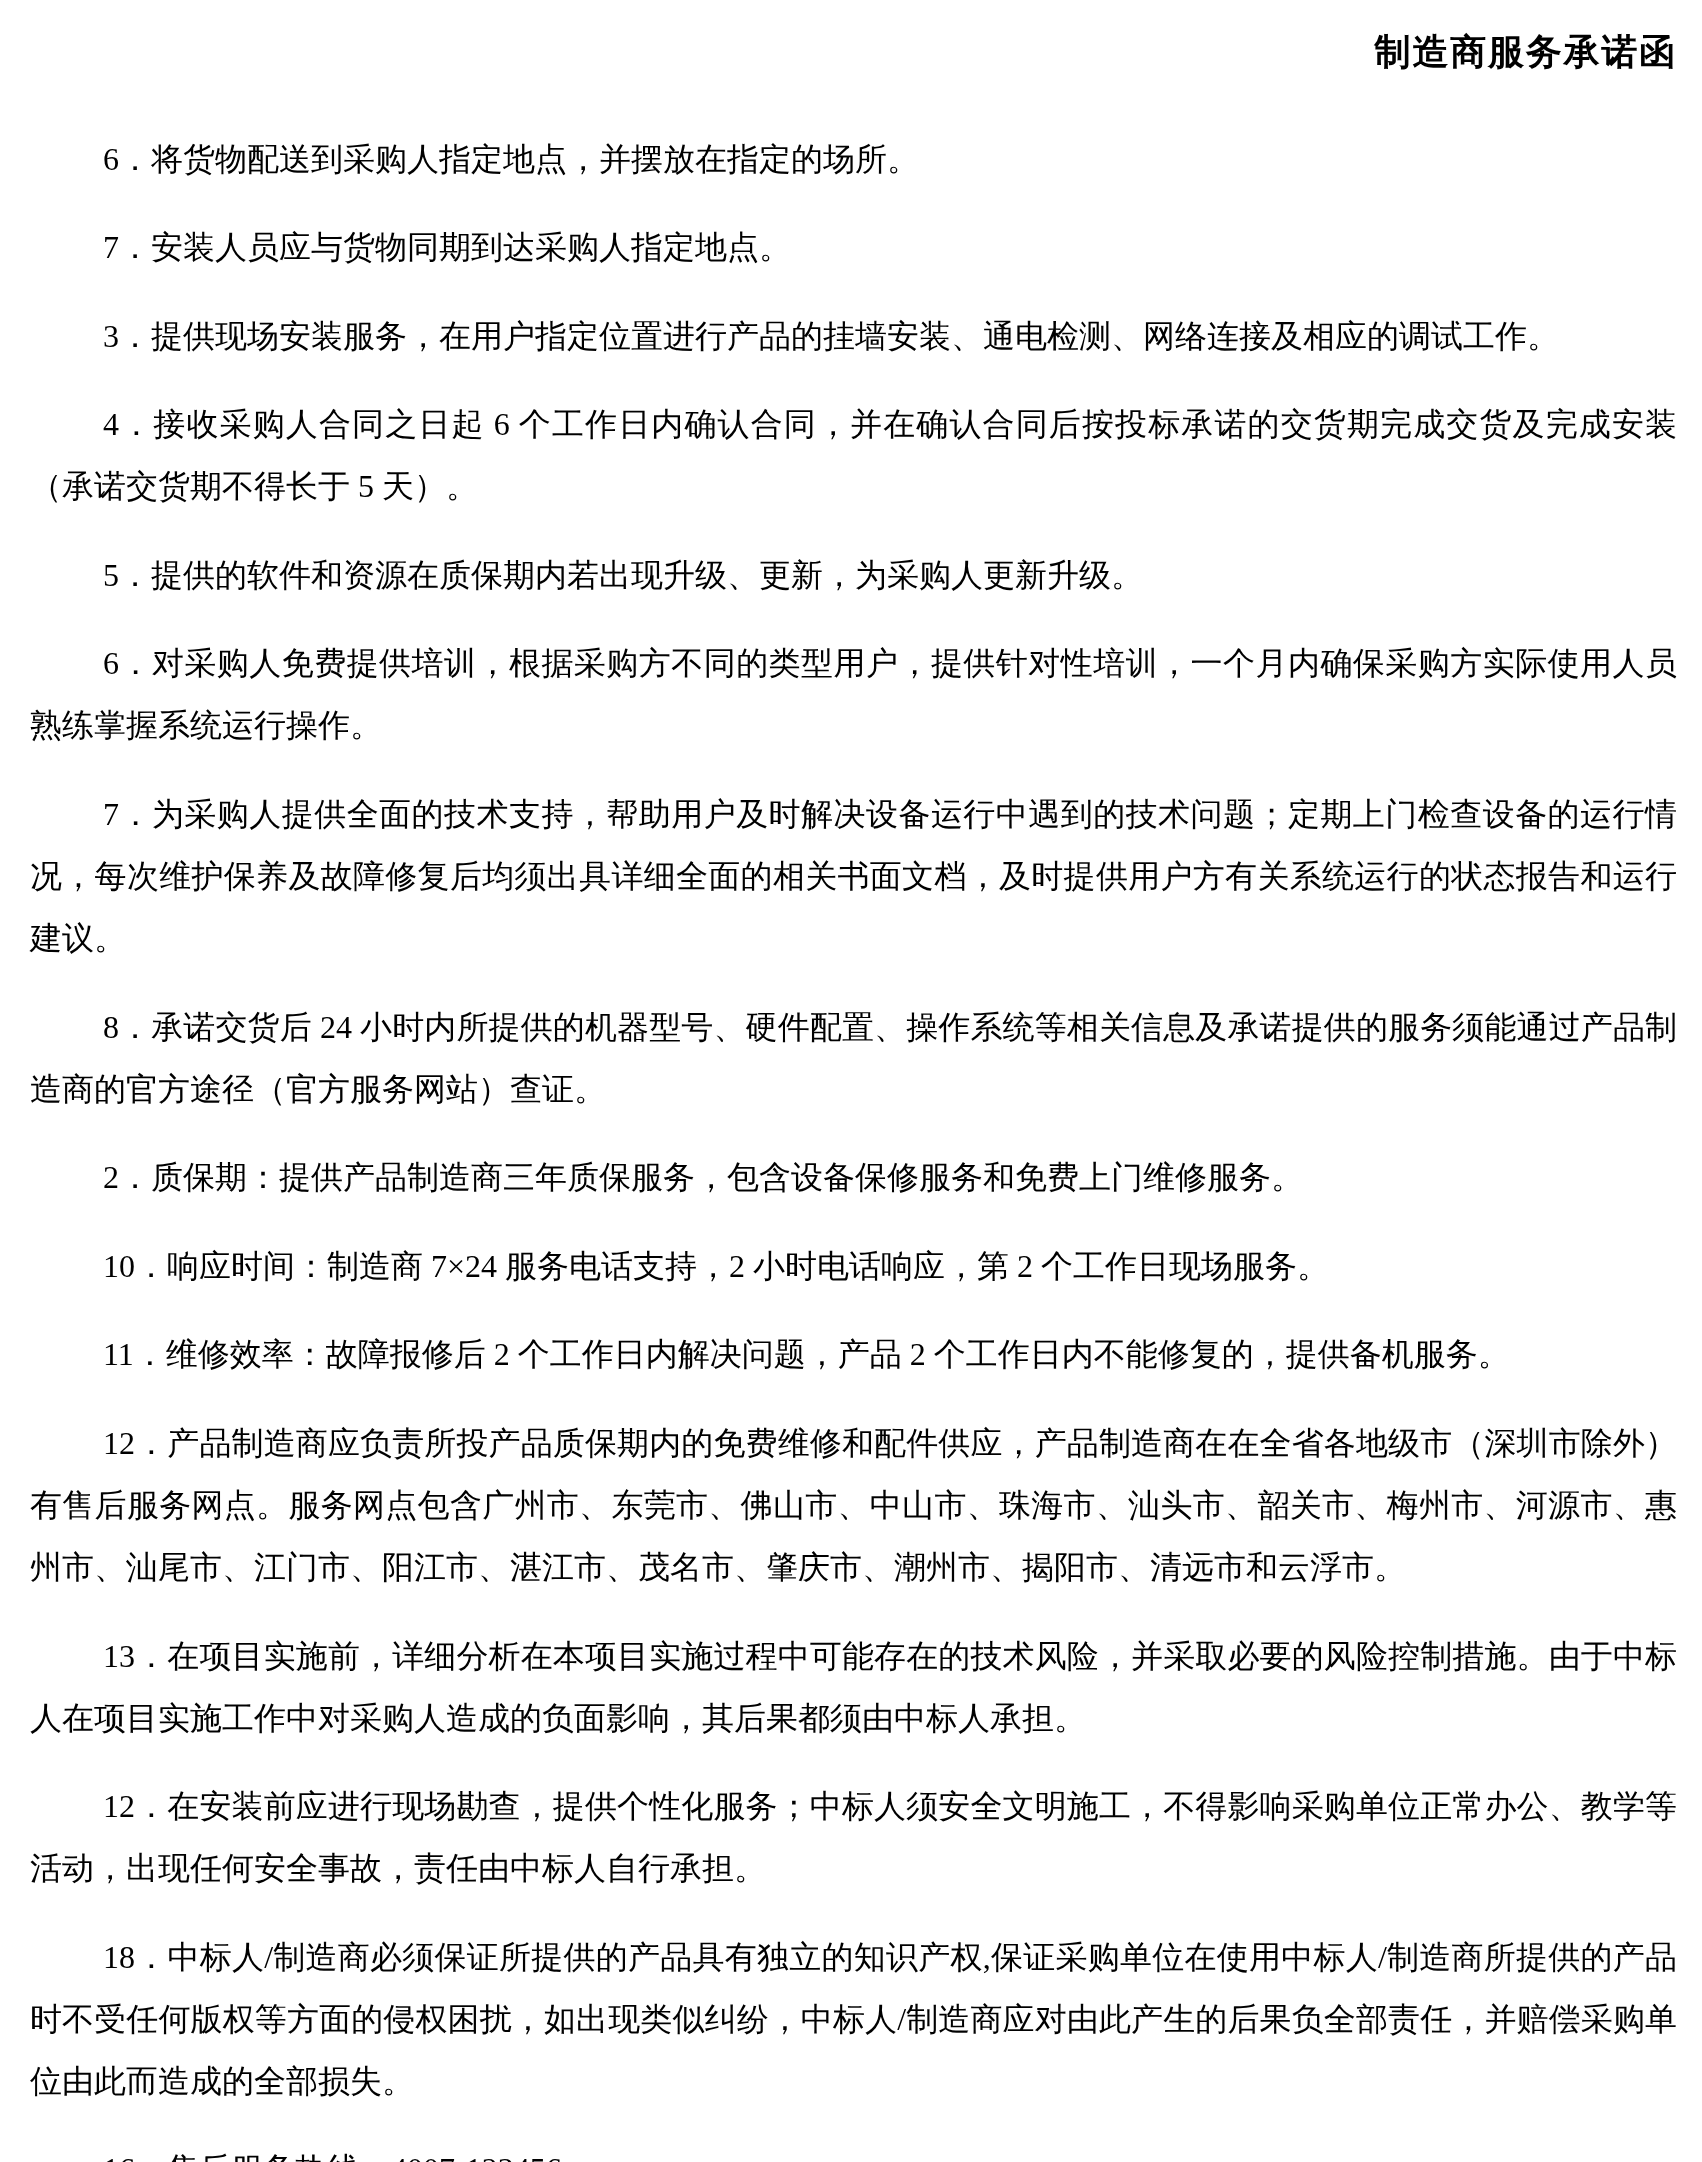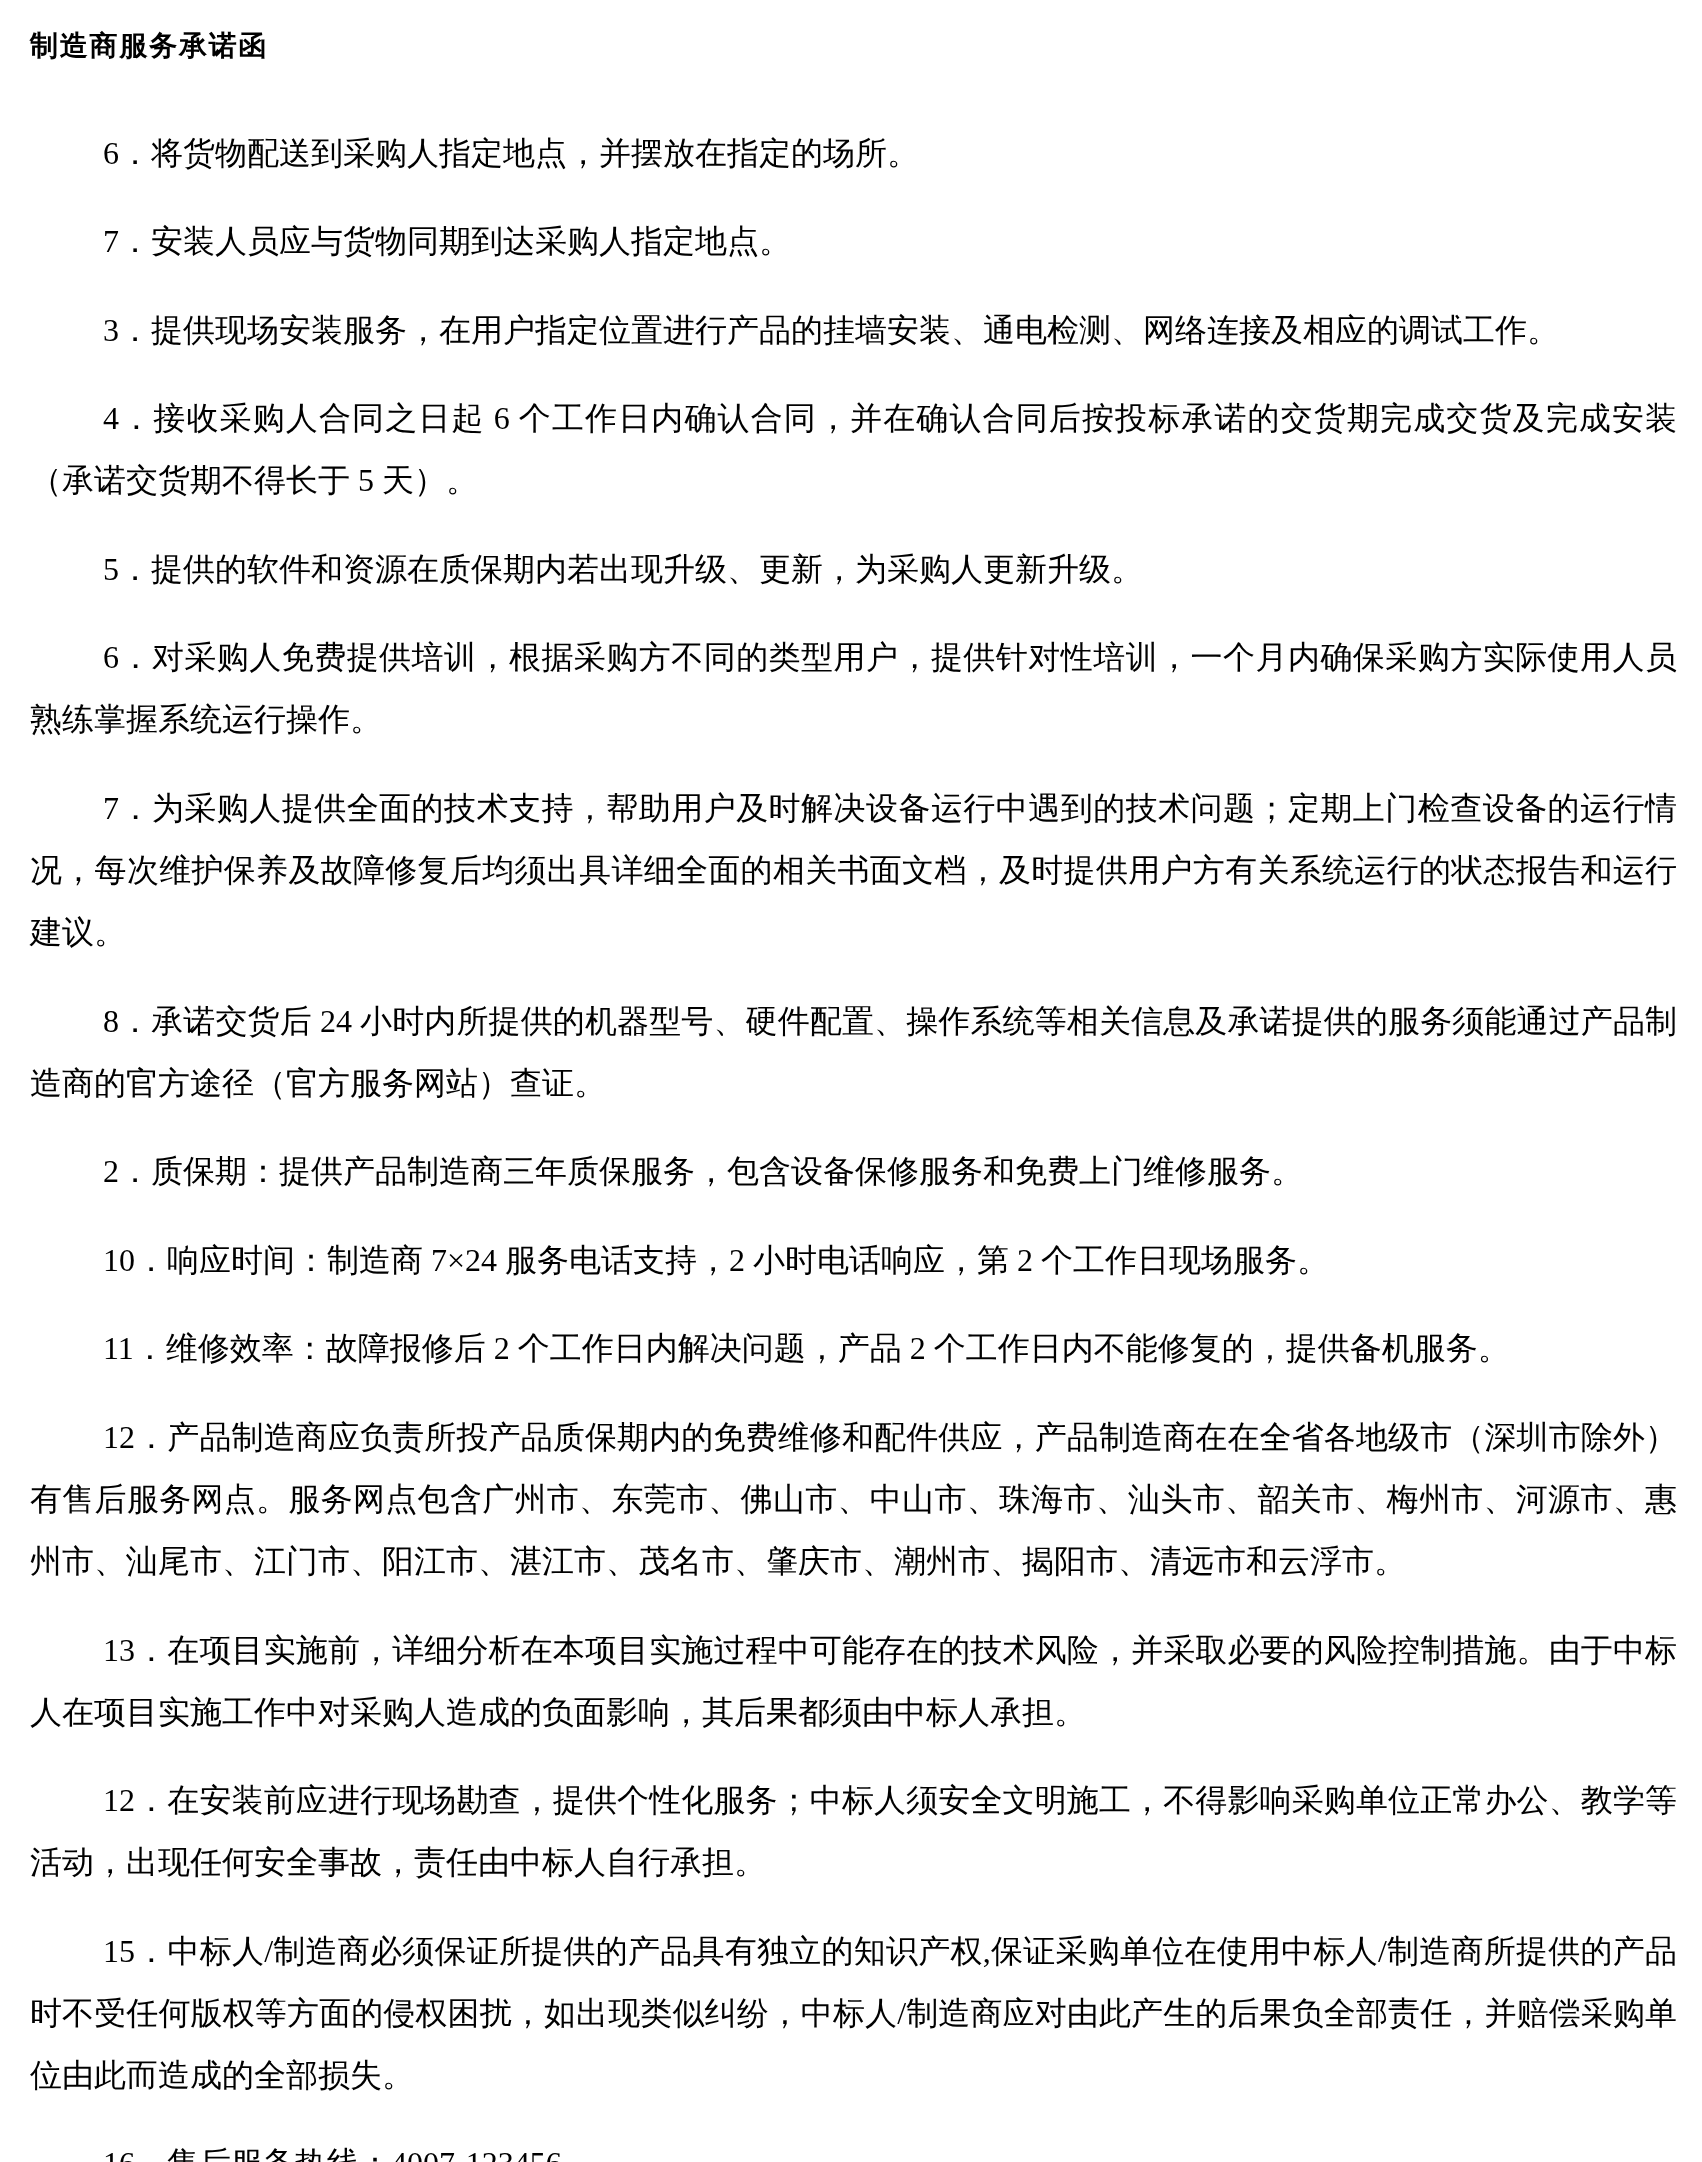--- a/index.html
+++ b/index.html
@@ -15,25 +15,25 @@
     box-sizing: border-box;
   }
   .page {
     box-sizing: border-box;
     width: 1702px;
     min-height: 2163px;
     padding: 19.5px 25px 8.9px 30px;
     background: #ffffff;
   }
   .doc-title {
-    text-align: left;
-    font-size: 28px;
+    text-align: right;
+    font-size: 36px;
     font-weight: bold;
     line-height: 50px;
-    margin: 1px 0 51px 0;
+    margin: 7px 0 51px 0;
     letter-spacing: 1.8px;
   }
   .doc-body p.item {
     font-size: 32px;
     line-height: 62px;
     margin: 0 0 26.6px 0;
     text-indent: 73px;
     text-align: justify;
     word-break: break-all;
   }
@@ -52,17 +52,17 @@
     <p class="item">5．提供的软件和资源在质保期内若出现升级、更新，为采购人更新升级。</p>
     <p class="item">6．对采购人免费提供培训，根据采购方不同的类型用户，提供针对性培训，一个月内确保采购方实际使用人员熟练掌握系统运行操作。</p>
     <p class="item">7．为采购人提供全面的技术支持，帮助用户及时解决设备运行中遇到的技术问题；定期上门检查设备的运行情况，每次维护保养及故障修复后均须出具详细全面的相关书面文档，及时提供用户方有关系统运行的状态报告和运行建议。</p>
     <p class="item">8．承诺交货后 24 小时内所提供的机器型号、硬件配置、操作系统等相关信息及承诺提供的服务须能通过产品制造商的官方途径（官方服务网站）查证。</p>
     <p class="item">2．质保期：提供产品制造商三年质保服务，包含设备保修服务和免费上门维修服务。</p>
     <p class="item">10．响应时间：制造商 7×24 服务电话支持，2 小时电话响应，第 2 个工作日现场服务。</p>
     <p class="item">11．维修效率：故障报修后 2 个工作日内解决问题，产品 2 个工作日内不能修复的，提供备机服务。</p>
     <p class="item">12．产品制造商应负责所投产品质保期内的免费维修和配件供应，产品制造商在在全省各地级市（深圳市除外）有售后服务网点。服务网点包含广州市、东莞市、佛山市、中山市、珠海市、汕头市、韶关市、梅州市、河源市、惠州市、汕尾市、江门市、阳江市、湛江市、茂名市、肇庆市、潮州市、揭阳市、清远市和云浮市。</p>
     <p class="item">13．在项目实施前，详细分析在本项目实施过程中可能存在的技术风险，并采取必要的风险控制措施。由于中标人在项目实施工作中对采购人造成的负面影响，其后果都须由中标人承担。</p>
     <p class="item">12．在安装前应进行现场勘查，提供个性化服务；中标人须安全文明施工，不得影响采购单位正常办公、教学等活动，出现任何安全事故，责任由中标人自行承担。</p>
-    <p class="item">15．中标人/制造商必须保证所提供的产品具有独立的知识产权,保证采购单位在使用中标人/制造商所提供的产品时不受任何版权等方面的侵权困扰，如出现类似纠纷，中标人/制造商应对由此产生的后果负全部责任，并赔偿采购单位由此而造成的全部损失。</p>
+    <p class="item">18．中标人/制造商必须保证所提供的产品具有独立的知识产权,保证采购单位在使用中标人/制造商所提供的产品时不受任何版权等方面的侵权困扰，如出现类似纠纷，中标人/制造商应对由此产生的后果负全部责任，并赔偿采购单位由此而造成的全部损失。</p>
     <p class="item">16．售后服务热线：4007-123456</p>
   </div>
 </div>
 
 
 </body></html>

